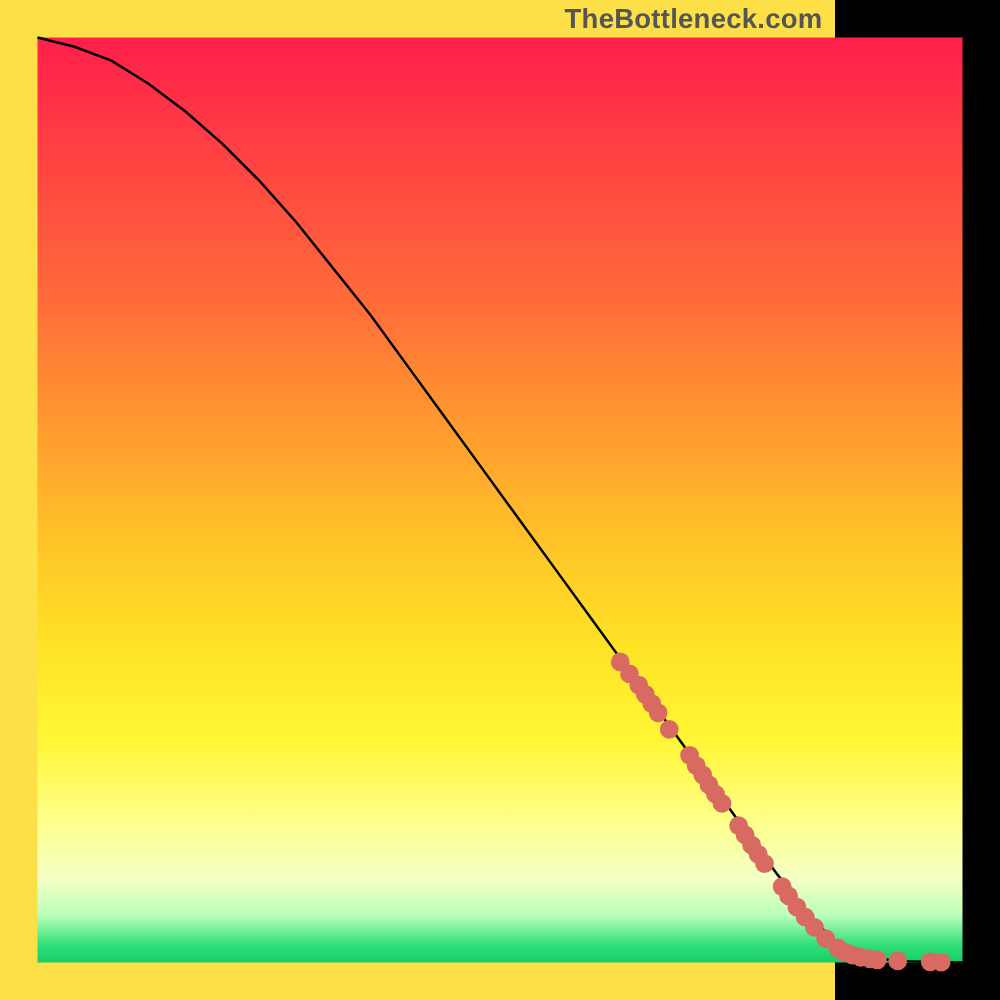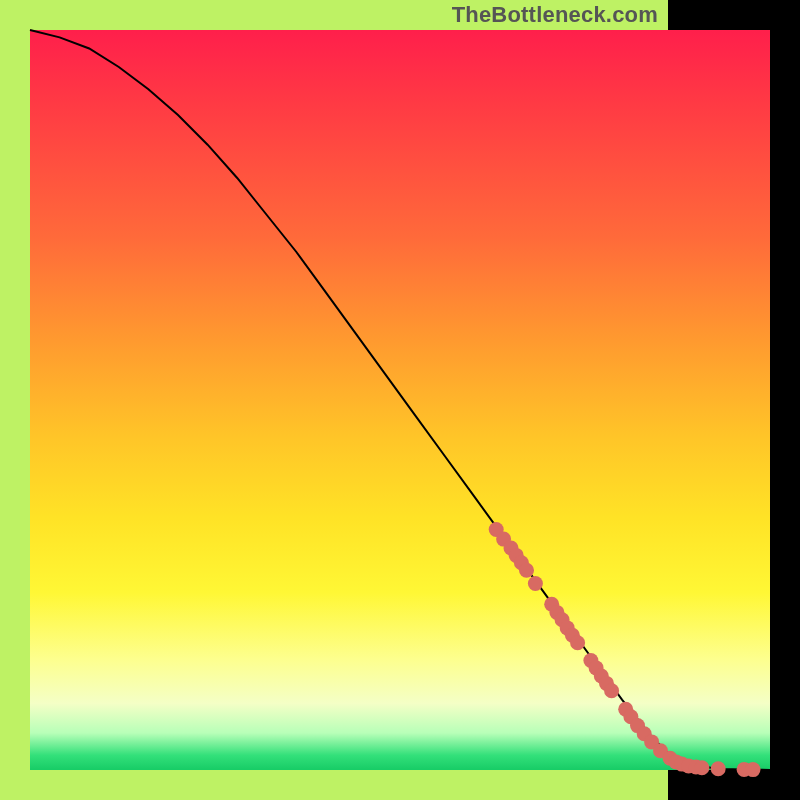--- a/index.html
+++ b/index.html
@@ -8,21 +8,21 @@
     width: 800px;
     height: 800px;
     background: #000;
     font-family: Arial, Helvetica, sans-serif;
     overflow: hidden;
   }
   .frame {
     position: relative;
     width: 668px;
     height: 800px;
-    background: #bef264;
+    background: #fde047;
     text-decoration: underline;
   }
   .watermark {
     position: absolute;
     top: 2px;
     right: 10px;
     color: #555;
     font-size: 22px;
     font-weight: bold;
     letter-spacing: 0.2px;

